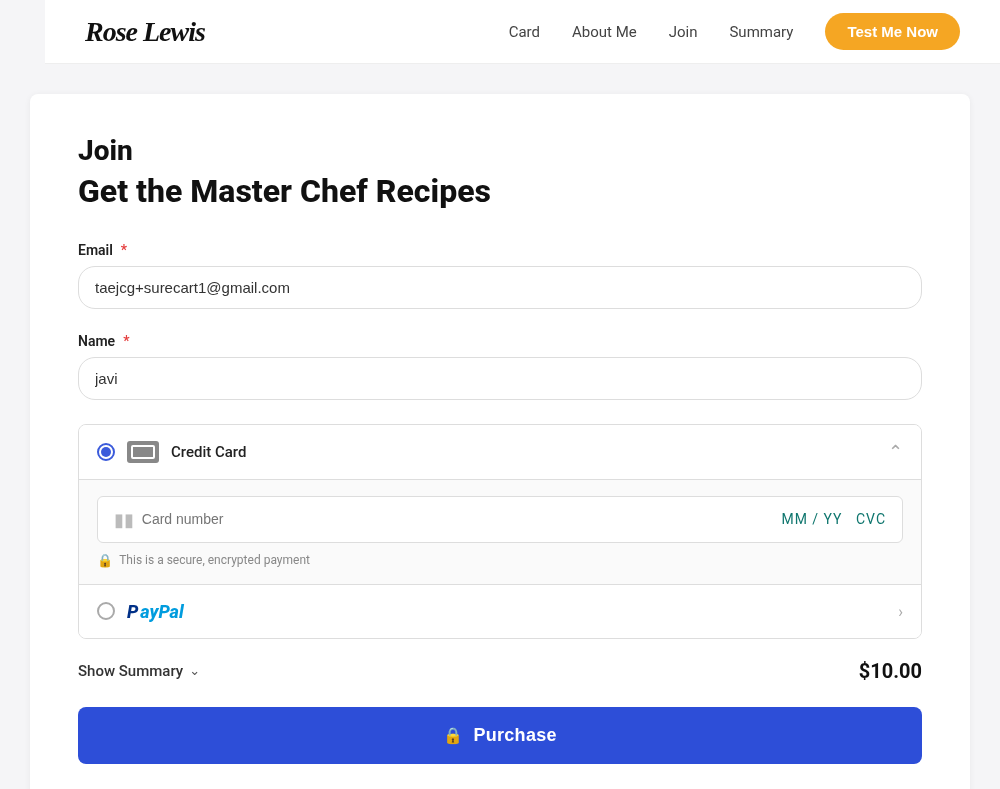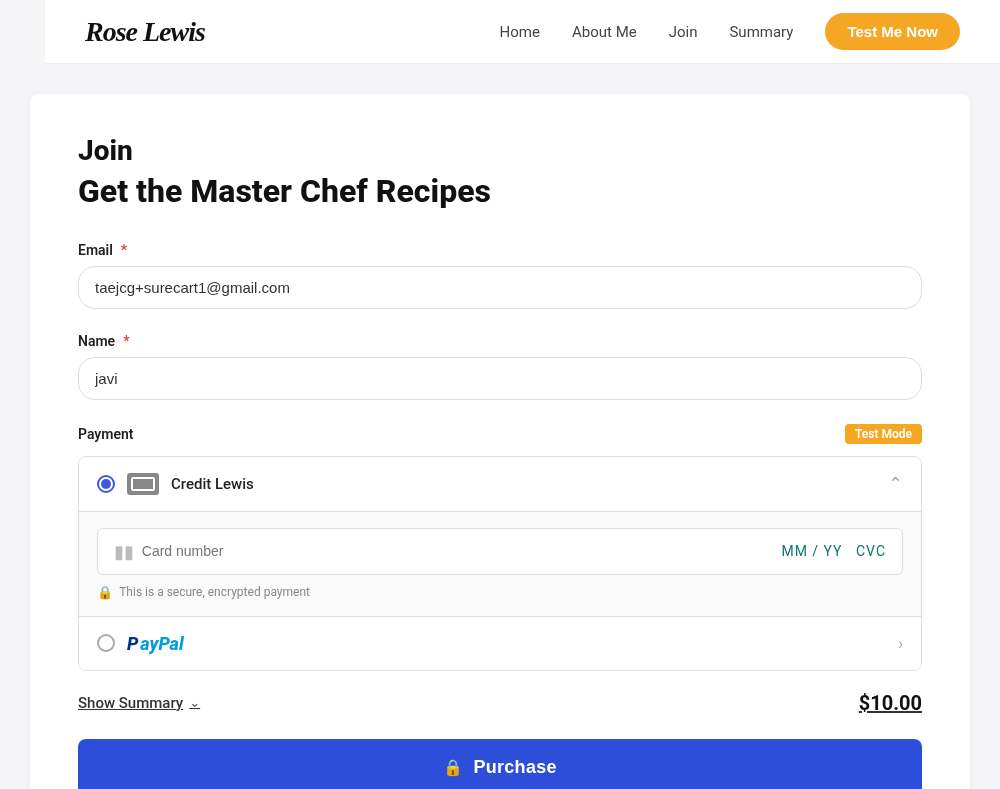--- a/index.html
+++ b/index.html
@@ -275,21 +275,20 @@
       color: #aaa;
       font-size: 16px;
     }
 
     
     .summary-row {
       display: flex;
       align-items: center;
       justify-content: space-between;
       padding: 20px 0 24px 0;
-      text-decoration: underline;
     }
     .show-summary {
       display: flex;
       align-items: center;
       gap: 6px;
       font-size: 15px;
       color: #333;
       cursor: pointer;
       font-weight: 500;
     }
@@ -323,21 +322,21 @@
     .lock-icon {
       font-size: 16px;
     }
   </style>
 </head>
 <body>
 
 <nav>
   <span class="logo">Rose Lewis</span>
   <div class="nav-links">
-    <a class="nav-link">Home</a>
+    <a class="nav-link">Card</a>
     <a class="nav-link">About Me</a>
     <a class="nav-link">Join</a>
     <a class="nav-link">Summary</a>
     <button class="nav-cta">Test Me Now</button>
   </div>
 </nav>
 
 <div class="page-wrapper">
   <div class="form-card">
 
@@ -354,33 +353,29 @@
 
     <div class="field-group">
       <div class="field-label">
         <span>Name</span>
         <span class="required-star">*</span>
       </div>
       <input class="field-input" type="text" value="javi" placeholder="javi" style="">
     </div>
 
     <div>
-      <div class="payment-header">
-        <span class="payment-label">Payment</span>
-        <span class="test-mode-badge">Test Mode</span>
-      </div>
 
       <div class="payment-options">
 
         <div class="payment-option selected">
           <div class="radio-circle filled"></div>
           <div class="cc-icon">
             <div class="cc-icon-inner"></div>
           </div>
-          <span class="payment-option-label">Credit Lewis</span>
+          <span class="payment-option-label">Credit Card</span>
           <span class="chevron-icon">⌃</span>
         </div>
 
         <div class="card-input-section">
           <div class="card-number-row">
             <span class="card-placeholder-icon">▮▮</span>
             <input class="card-number-input" type="text" placeholder="Card number" style="">
             <span class="card-expiry-cvc">MM / YY &nbsp; CVC</span>
           </div>
           <div class="secure-notice">

